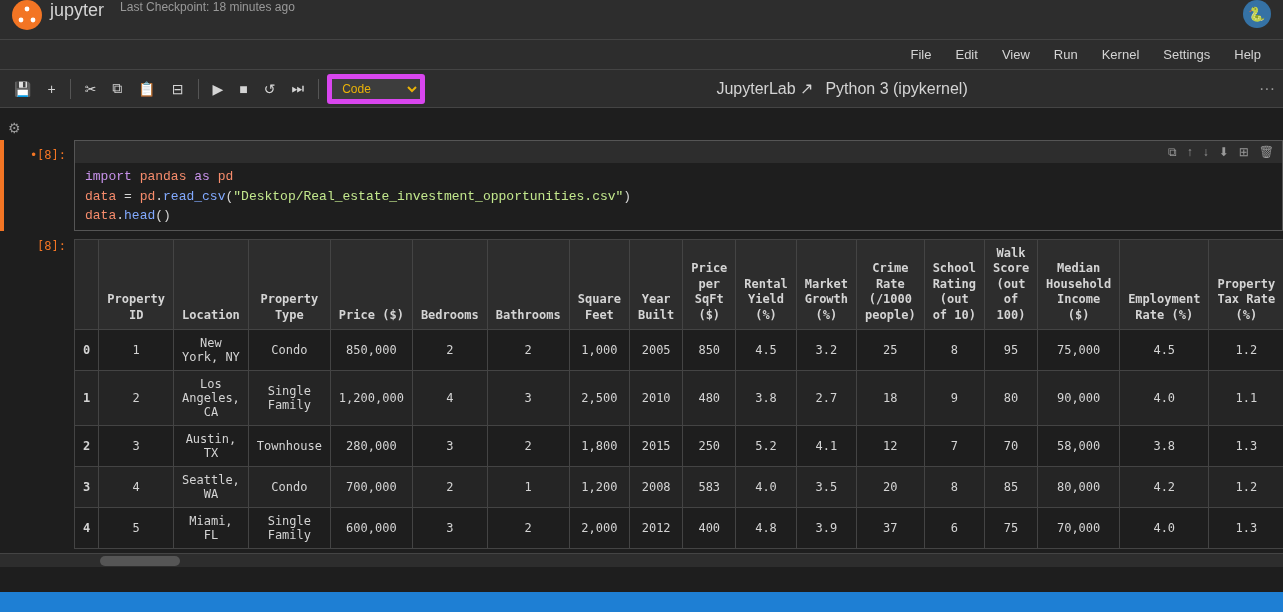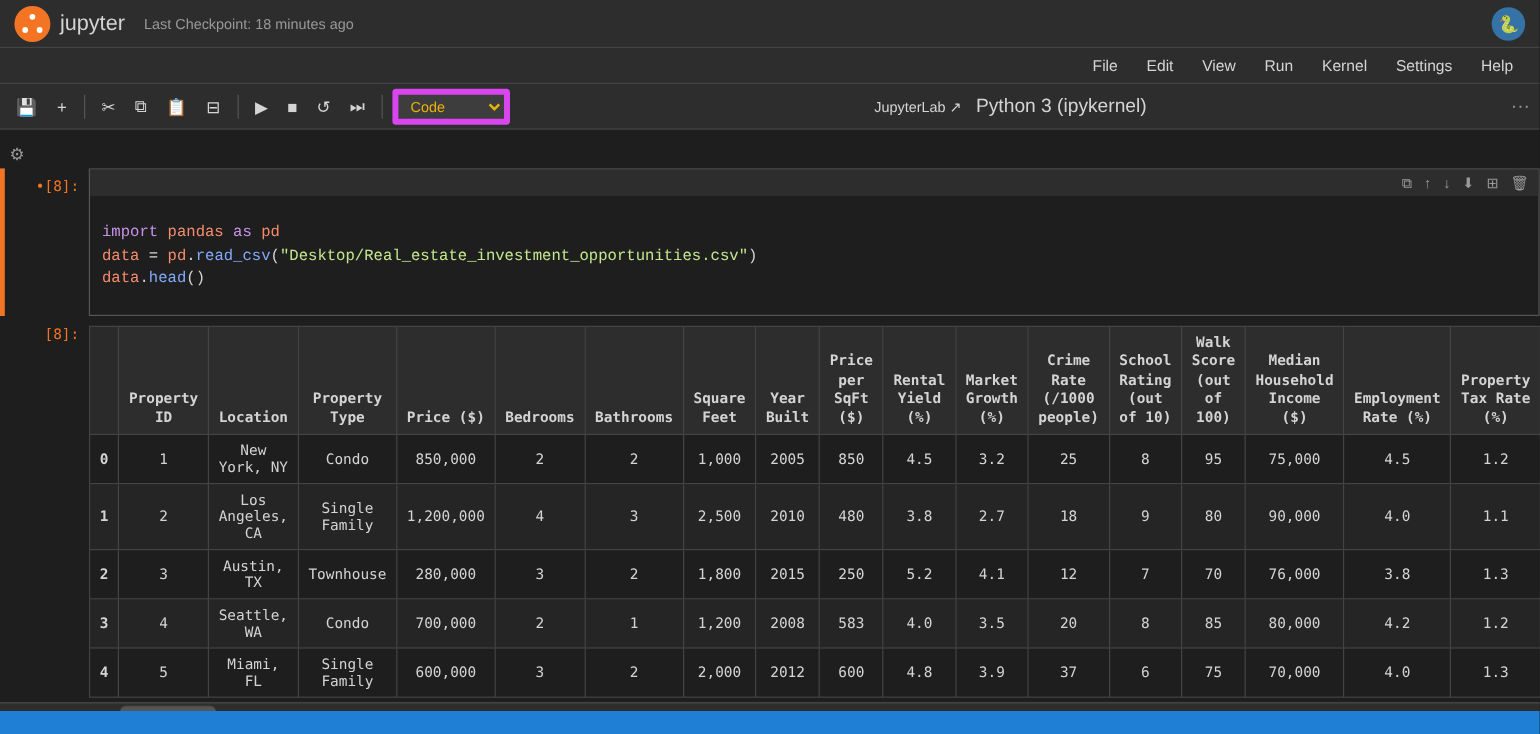--- a/index.html
+++ b/index.html
@@ -3,21 +3,20 @@
   <meta charset="utf-8">
   <style>
     * { box-sizing: border-box; margin: 0; padding: 0; }
     body { background: #1e1e1e; font-family: 'Segoe UI', Arial, sans-serif; font-size: 13px; color: #d4d4d4; width: 1283px; height: 612px; overflow: hidden; }
 
     
     .titlebar {
       background: #2d2d2d;
       height: 40px;
       display: flex;
-      align-items: center;
       padding: 0 12px;
       border-bottom: 1px solid #444;
     }
     .jupyter-logo {
       width: 30px; height: 30px;
       border-radius: 50%;
       background: #f37524;
       display: flex; align-items: center; justify-content: center;
       margin-right: 8px;
       font-size: 16px; font-weight: bold; color: white;
@@ -125,21 +124,21 @@
     }
     .cell-tool-btn {
       background: transparent;
       border: none;
       color: #999;
       cursor: pointer;
       font-size: 12px;
       padding: 2px 4px;
     }
     .code-area {
-      padding: 20px 10px;
+      padding: 4px 10px;
       font-family: 'Consolas', 'Courier New', monospace;
       font-size: 13px;
       line-height: 1.5;
       color: #d4d4d4;
     }
     .kw { color: #c792ea; }
     .fn { color: #82aaff; }
     .str { color: #c3e88d; }
     .var { color: #f78c6c; }
 
@@ -264,21 +263,21 @@
   <button class="toolbar-btn" title="Run">▶</button>
   <button class="toolbar-btn" title="Interrupt">■</button>
   <button class="toolbar-btn" title="Restart">↺</button>
   <button class="toolbar-btn" title="Restart and Run All">⏭</button>
   <div class="toolbar-sep"></div>
   <select class="toolbar-select">
     <option>Code</option>
     <option>Markdown</option>
     <option>Raw</option>
   </select>
-  <span style="margin-left: auto; color: #d4d4d4; font-size: 12px; cursor: pointer;">JupyterLab ↗</span>
+  <span style="margin-left: auto; color: #d4d4d4; font-size: 16px; cursor: pointer;">JupyterLab ↗</span>
   <span class="kernel-info">Python 3 (ipykernel)</span>
   <span class="dots-menu">···</span>
 </div>
 
 <div class="cell-area">
 
   <div style="padding: 4px 8px; display: flex; align-items: center;">
     <span style="font-size: 14px; color: #999; cursor: pointer;">⚙</span>
   </div>
 
@@ -380,21 +379,21 @@
                 <td>3</td>
                 <td>2</td>
                 <td>1,800</td>
                 <td>2015</td>
                 <td>250</td>
                 <td>5.2</td>
                 <td>4.1</td>
                 <td>12</td>
                 <td>7</td>
                 <td>70</td>
-                <td>76,000</td>
+                <td>58,000</td>
                 <td>3.8</td>
                 <td>1.3</td>
               </tr>
               <tr>
                 <td>3</td>
                 <td>4</td>
                 <td>Seattle, WA</td>
                 <td>Condo</td>
                 <td>700,000</td>
                 <td>2</td>
@@ -414,21 +413,21 @@
               <tr>
                 <td>4</td>
                 <td>5</td>
                 <td>Miami, FL</td>
                 <td>Single Family</td>
                 <td>600,000</td>
                 <td>3</td>
                 <td>2</td>
                 <td>2,000</td>
                 <td>2012</td>
-                <td>600</td>
+                <td>400</td>
                 <td>4.8</td>
                 <td>3.9</td>
                 <td>37</td>
                 <td>6</td>
                 <td>75</td>
                 <td>70,000</td>
                 <td>4.0</td>
                 <td>1.3</td>
               </tr>
             </tbody>

